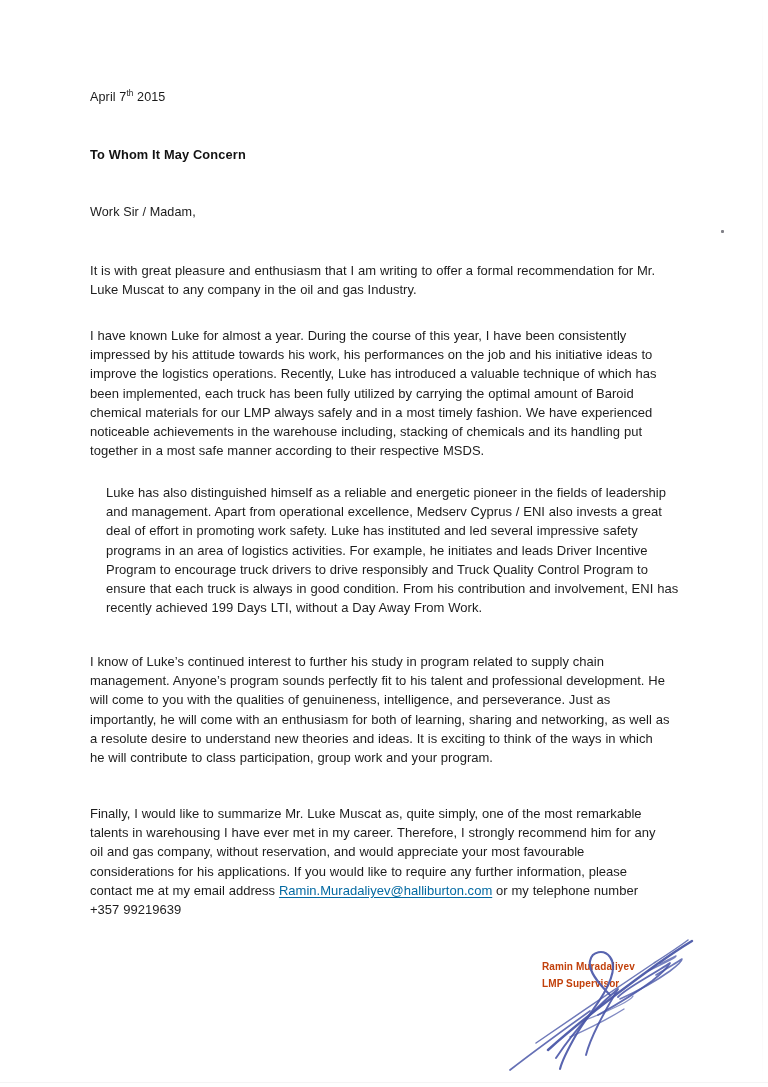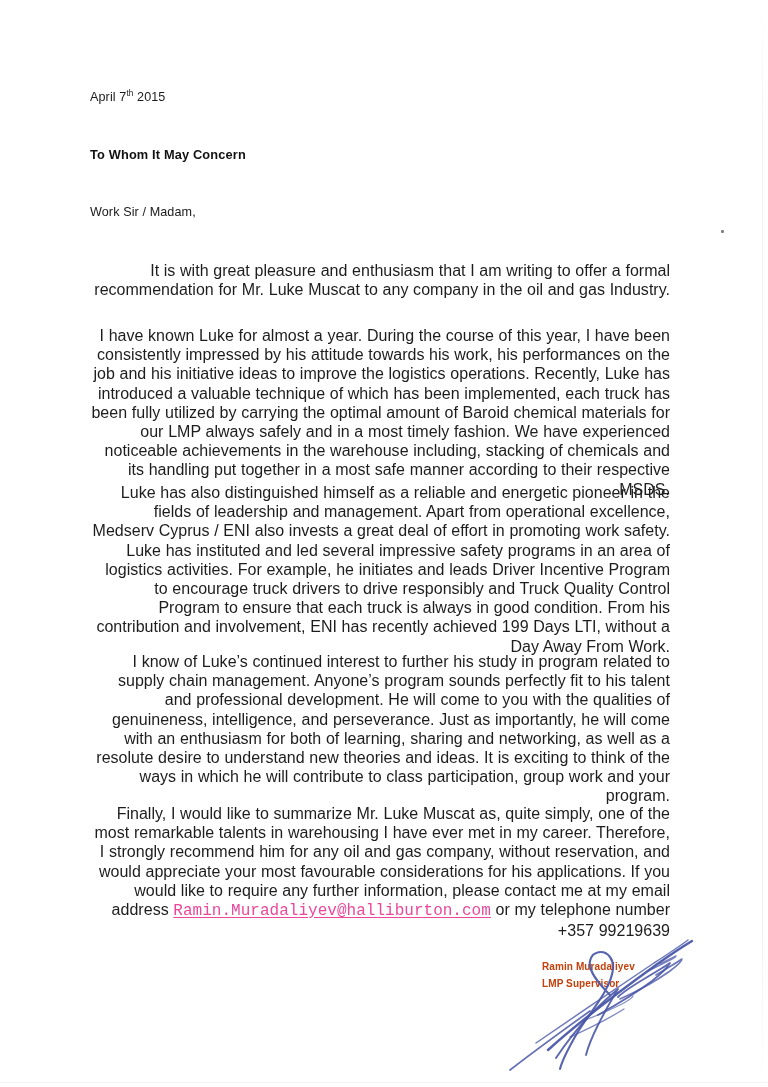--- a/index.html
+++ b/index.html
@@ -96,40 +96,39 @@
     white-space: nowrap;
   }
 
   .body-block {
     position: absolute;
     left: 0;
     width: 580px;
   }
   .body-block p {
     margin: 0 0 6px 0;
-    font-size: 16px;
+    font-size: 13px;
     line-height: 19.2px;
     color: #1d1d1d;
-    text-align: right;
+    text-align: left;
     letter-spacing: 0.02px;
     word-spacing: 0.2px;
   }
   .body-block p:last-child { margin-bottom: 0; }
 
   .p-intro   { top: 261px; }
   .p-known   { top: 326px; }
-  .p-leader  { top: 483px; }
+  .p-leader  { top: 483px; margin-left: 16px; }
   .p-study   { top: 652px; }
   .p-final   { top: 804px; }
 
   .email-link {
-    color: #ec4899;
+    color: #0369a1;
     text-decoration: underline;
     text-underline-offset: 1.5px;
-    font-family: Liberation Mono, monospace;
   }
 
   
   .signature-area {
     position: absolute;
     left: 470px;
     top: 925px;
     width: 260px;
     height: 150px;
   }

